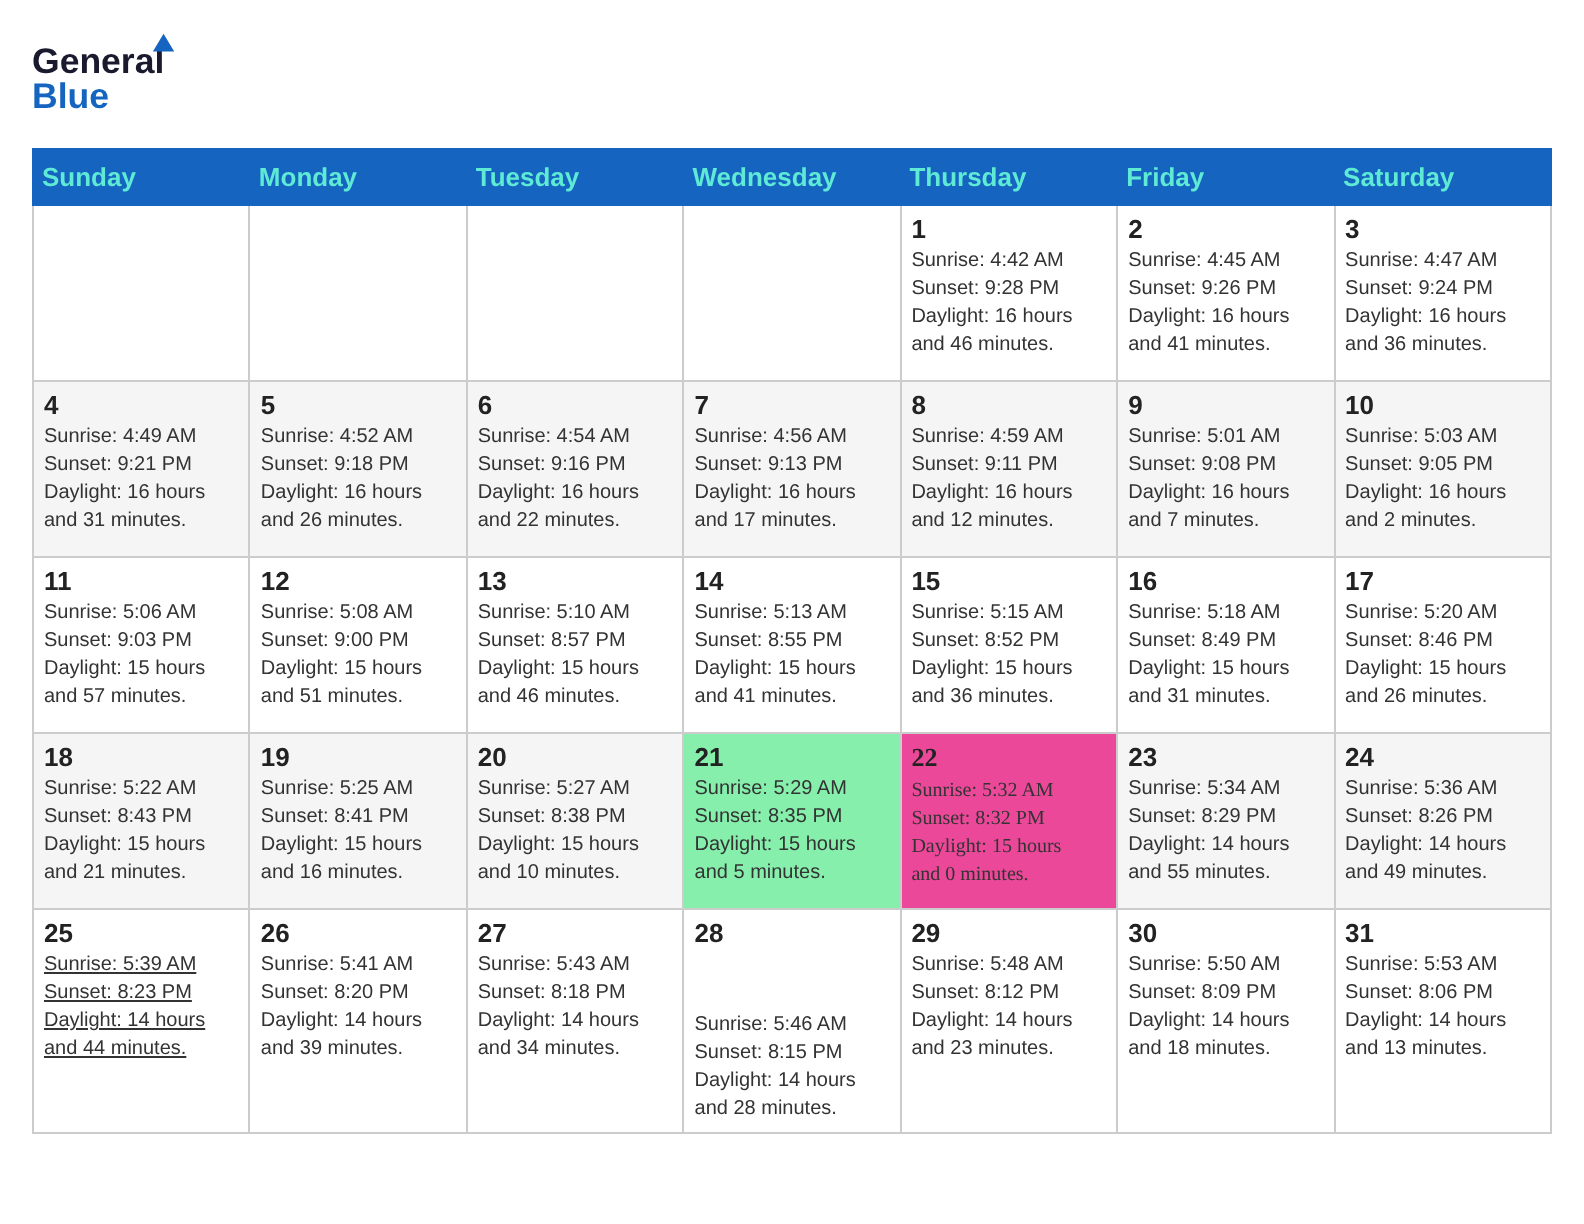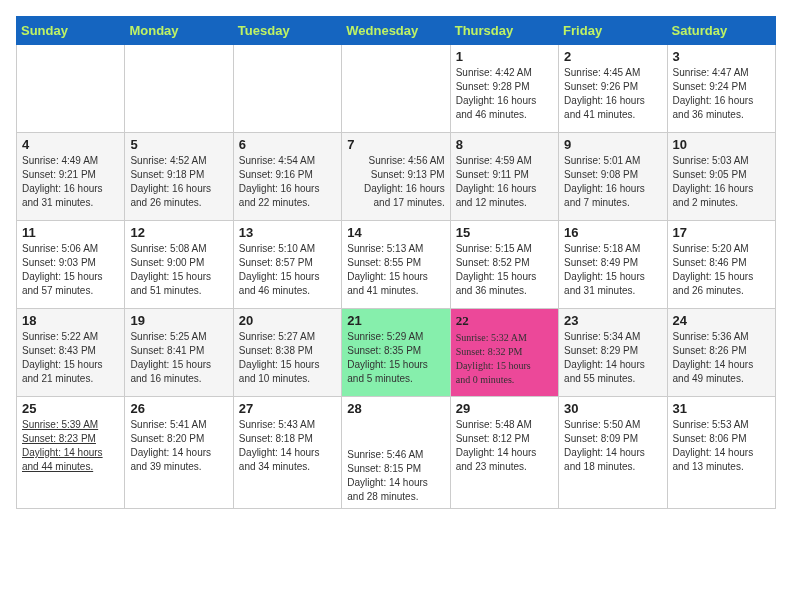--- a/index.html
+++ b/index.html
@@ -39,21 +39,21 @@
       font-size: 16px;
       color: #333;
     }
     .calendar-table {
       width: 100%;
       border-collapse: collapse;
       table-layout: fixed;
     }
     .calendar-table th {
       background: #1565c0;
-      color: #bef264;
+      color: #5eead4;
       font-size: 13px;
       font-weight: bold;
       padding: 6px 4px;
       text-align: left;
       border: 1px solid #1565c0;
     }
     .calendar-table td {
       border: 1px solid #ccc;
       vertical-align: top;
       padding: 4px 5px;
@@ -83,20 +83,33 @@
     
     .logo-svg {
       width: 80px;
       height: 48px;
     }
   </style>
 </head>
 <body>
 
 <div class="page">
+  <div class="header">
+    <div class="logo-area">
+      <svg class="logo-svg" viewBox="0 0 90 52">
+        <text x="0" y="22" font-family="Arial" font-size="20" font-weight="bold" fill="#1a1a2e">General</text>
+        <polygon points="68,10 80,10 74,0" fill="#1565c0"></polygon>
+        <text x="0" y="42" font-family="Arial" font-size="20" font-weight="bold" fill="#1565c0">Blue</text>
+      </svg>
+    </div>
+    <div class="title-area">
+      <div class="month-title"></div>
+      <div class="location-title"></div>
+    </div>
+  </div>
 
   <table class="calendar-table">
     <thead>
       <tr>
       <th>Sunday</th>
           <th>Monday</th>
           <th>Tuesday</th>
           <th>Wednesday</th>
           <th>Thursday</th>
           <th>Friday</th>
@@ -148,21 +161,21 @@
           </td>
           <td style="background: rgb(245, 245, 245);">
             <span class="day-number">6</span>
             <div class="day-info" style="white-space: pre-line;">Sunrise: 4:54 AM
 Sunset: 9:16 PM
 Daylight: 16 hours
 and 22 minutes.</div>
           </td>
           <td style="background: rgb(245, 245, 245);">
             <span class="day-number">7</span>
-            <div class="day-info" style="white-space: pre-line; text-align: right;">Sunrise: 4:56 AM
+            <div class="day-info" style="white-space: pre-line;">Sunrise: 4:56 AM
 Sunset: 9:13 PM
 Daylight: 16 hours
 and 17 minutes.</div>
           </td>
           <td style="background: rgb(245, 245, 245);">
             <span class="day-number">8</span>
             <div class="day-info" style="white-space: pre-line;">Sunrise: 4:59 AM
 Sunset: 9:11 PM
 Daylight: 16 hours
 and 12 minutes.</div>

